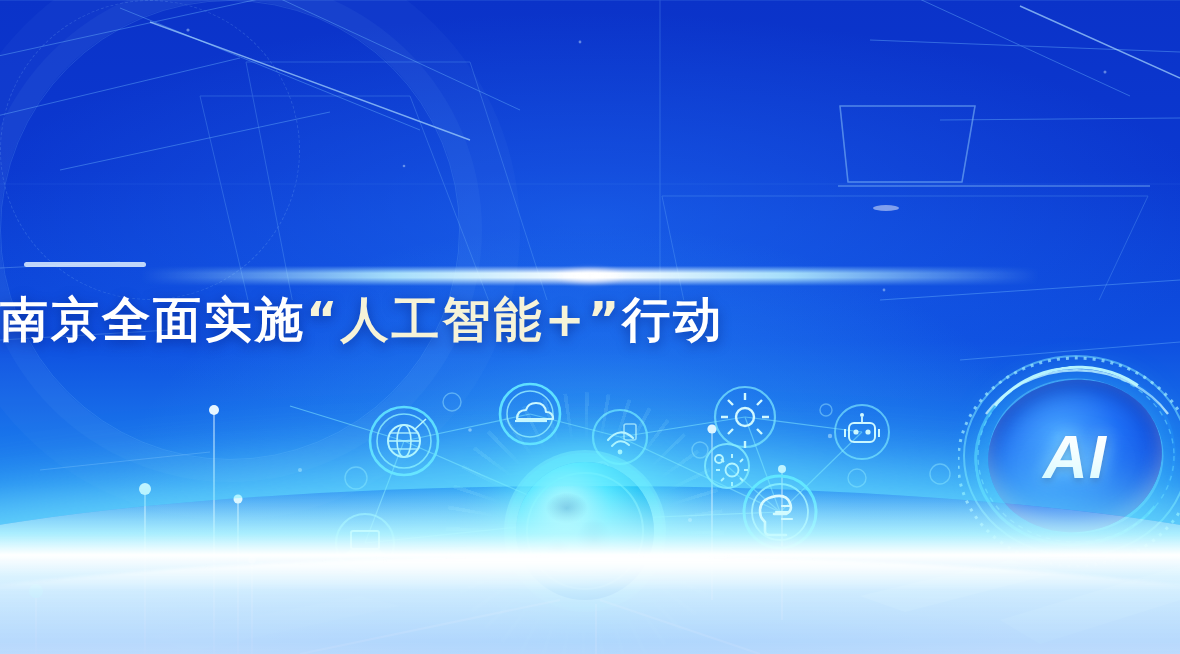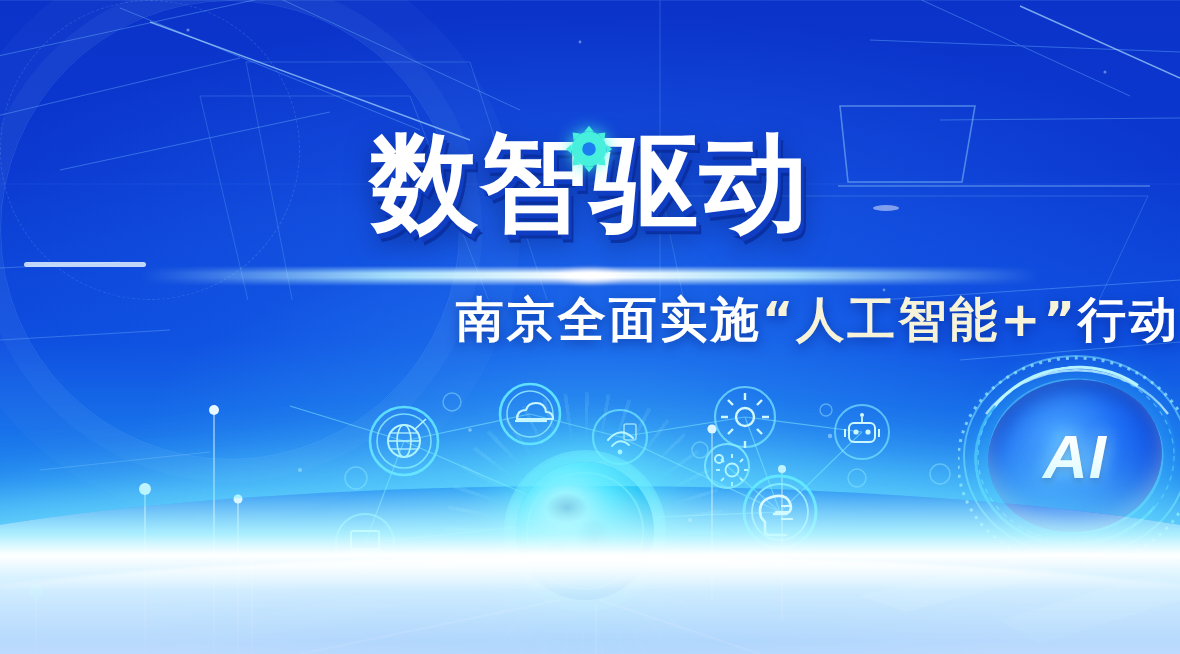--- a/index.html
+++ b/index.html
@@ -160,21 +160,21 @@
   }
   .flare-star {
     position:absolute; top:246px; left:50%; transform:translateX(-50%);
     width:170px; height:60px;
     background:radial-gradient(ellipse 52px 14px at 50% 50%, rgba(255,255,255,.95) 0%, rgba(160,230,255,0) 70%);
     filter:blur(2px);
   }
 
   .subtitle {
     position:absolute; top:288px; left:0; right:0;
-    text-align:right;
+    text-align:left;
     font-size:48px; font-weight:700; color:#ffffff;
     letter-spacing:3px;
     font-family:"DejaVu Sans","Liberation Sans",sans-serif;
     text-shadow:0 3px 12px rgba(6,30,120,.55);
     white-space:nowrap;
   }
   .subtitle .quoted { color:#f6f3d8; }
 </style>
 </head>
 <body>
@@ -402,33 +402,20 @@
       <span class="ai-text">AI</span>
     </div>
   </div>
 
   <div class="horizon"></div>
   <div class="horizon-line"></div>
 
   <div class="content">
 
     <div class="title-row">
-      <div class="title-word">
-        <span>数智驱动</span>
-        <span class="gear">
-          <svg viewBox="0 0 56 56">
-            <g fill="#46f0dc">
-              <path d="M28 4 l5 6 h-10 z M28 52 l-5 -6 h10 z M4 28 l6 -5 v10 z M52 28 l-6 5 v-10 z
-                       M11 11 l8 1 l-7 7 z M45 45 l-8 -1 l7 -7 z M45 11 l-1 8 l-7 -7 z M11 45 l1 -8 l7 7 z"></path>
-              <circle cx="28" cy="28" r="18"></circle>
-            </g>
-            <circle cx="28" cy="28" r="7" fill="#1a7df0"></circle>
-          </svg>
-        </span>
-      </div>
     </div>
 
     <div class="flare"></div>
     <div class="flare-star"></div>
 
     <div class="subtitle">
       <span>南京全面实施</span><span class="quoted">“人工智能+”</span><span>行动</span>
     </div>
 
   </div>

